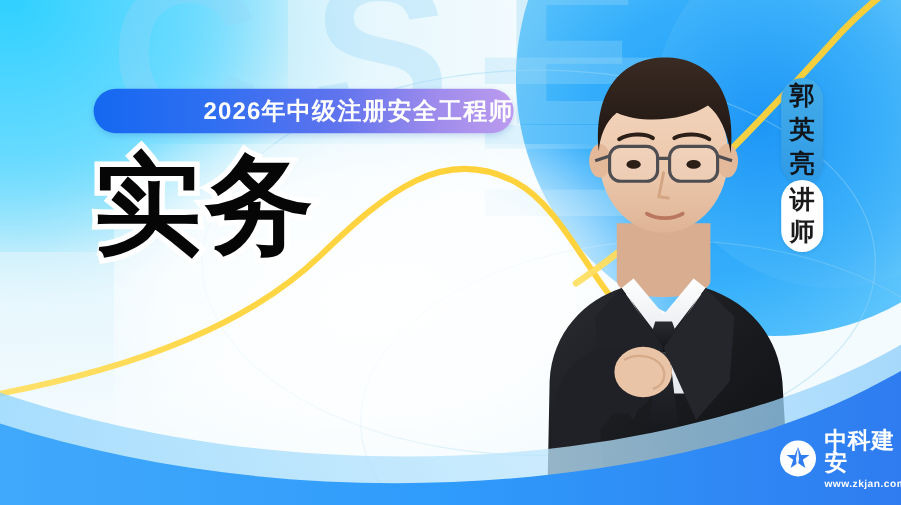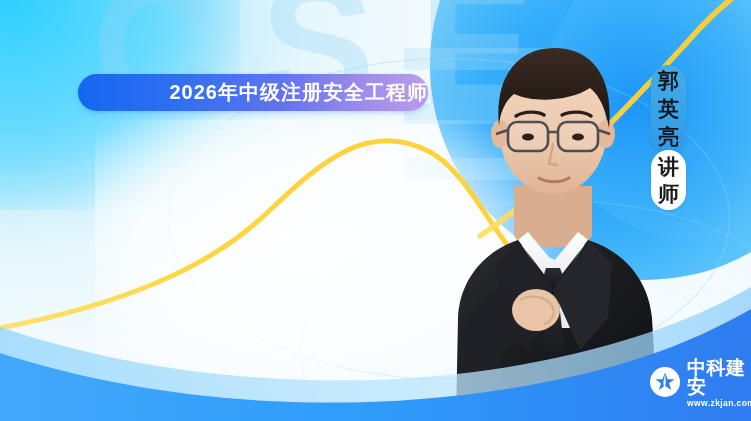--- a/index.html
+++ b/index.html
@@ -294,20 +294,21 @@
     </defs>
     <path d="M 0 66 C 170 124, 380 136, 560 96 C 650 76, 710 50, 751 26 L 751 160 L 0 160 Z" fill="url(#w2)" opacity="0.75"></path>
     <path d="M 0 92 C 180 150, 390 156, 570 116 C 660 96, 712 70, 751 48 L 751 160 L 0 160 Z" fill="url(#w1)"></path>
   </svg>
 
   <div class="badge">
     <span class="badge-text">2026年中级注册安全工程师</span>
   </div>
 
   <div class="title-wrap">
+    <div class="title-line title-line-1">实务</div>
   </div>
 
   <div class="pill-name">
     <span>郭</span>
     <span>英</span>
     <span>亮</span>
   </div>
 
   <div class="pill-role">
     <span>讲</span>

